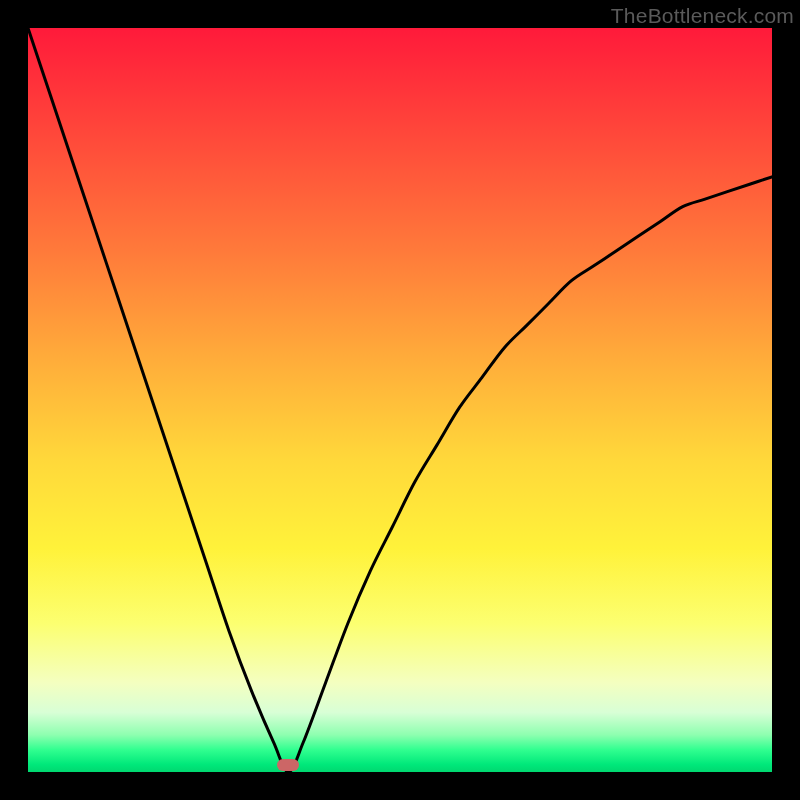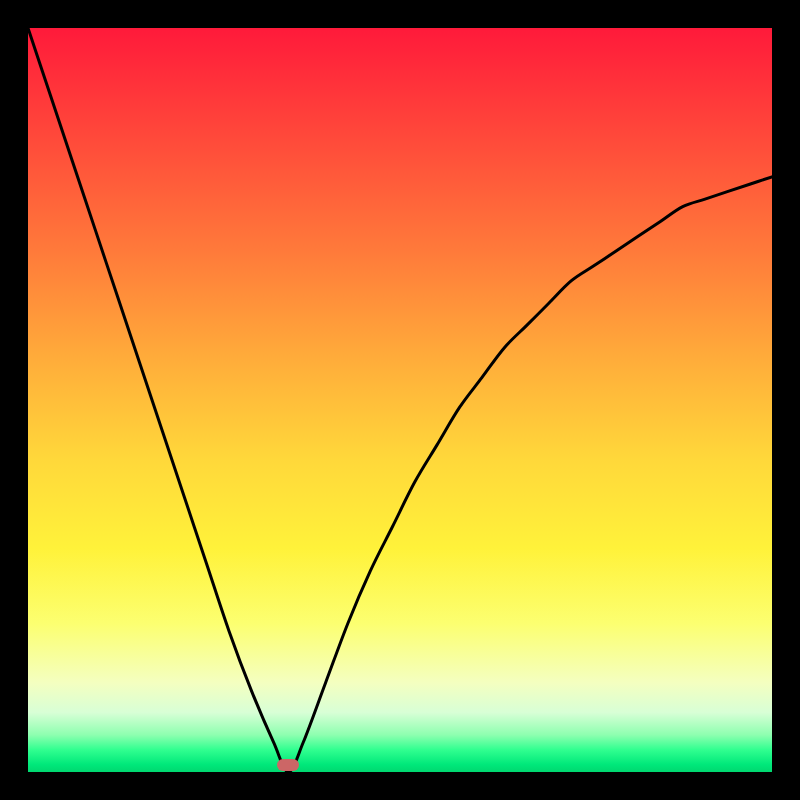--- a/index.html
+++ b/index.html
@@ -71,13 +71,14 @@
 </head>
 <body>
 
 <div class="frame">
   <div class="plot">
     <svg id="curve" viewBox="0 0 744 744" preserveAspectRatio="none">
         <path d="M 0 0 C 3.72 11.159999999999988 14.879999999999999 44.639999999999915 22.32 66.95999999999992 C 29.76 89.27999999999993 37.2 111.60000000000007 44.64 133.92000000000007 C 52.08 156.2400000000001 59.519999999999996 178.56 66.96 200.88 C 74.39999999999999 223.2 81.84 245.51999999999998 89.28 267.84 C 96.72 290.15999999999997 104.16 312.47999999999996 111.6 334.79999999999995 C 119.03999999999999 357.11999999999995 126.47999999999999 379.44 133.92 401.76 C 141.35999999999999 424.08 148.79999999999998 446.40000000000003 156.23999999999998 468.72 C 163.67999999999998 491.04 171.12 513.3599999999999 178.56 535.68 C 186 558 193.44000000000003 581.56 200.88000000000002 602.64 C 208.32000000000002 623.72 215.76 643.56 223.2 662.16 C 230.64 680.76 239.32000000000002 700.6 245.52 714.24 C 251.72 727.88 255.44 744 260.4 744 C 265.35999999999996 744 269.08 729.12 275.28 714.24 C 281.47999999999996 699.36 290.16 674.5600000000001 297.6 654.72 C 305.04 634.88 312.48 613.8000000000001 319.92 595.2 C 327.36 576.6 334.8 559.24 342.24 543.12 C 349.68 527 357.12 513.36 364.56 498.48 C 372 483.6 379.44 467.47999999999996 386.88 453.84 C 394.32 440.2 401.76000000000005 429.03999999999996 409.20000000000005 416.64 C 416.64000000000004 404.24 424.08 390.6 431.52 379.44 C 438.96 368.28 446.4 359.6 453.84 349.68 C 461.28 339.76 468.72 328.6 476.16 319.92 C 483.6 311.24 491.04 305.04 498.48 297.6 C 505.92 290.16 513.3599999999999 282.71999999999997 520.8 275.28 C 528.24 267.84 535.68 259.15999999999997 543.12 252.95999999999998 C 550.5600000000001 246.76 558 243.03999999999996 565.44 238.07999999999998 C 572.8800000000001 233.12 580.32 228.16000000000003 587.76 223.20000000000005 C 595.1999999999999 218.24000000000007 602.6399999999999 213.28000000000006 610.0799999999999 208.32000000000005 C 617.52 203.36000000000004 624.9599999999999 198.40000000000006 632.4 193.44000000000005 C 639.84 188.48000000000005 647.28 182.27999999999994 654.72 178.55999999999995 C 662.1600000000001 174.83999999999995 669.6000000000001 173.6 677.0400000000001 171.12 C 684.48 168.64000000000001 691.9200000000001 166.15999999999994 699.36 163.67999999999995 C 706.8 161.19999999999996 714.24 158.72 721.68 156.24 C 729.1199999999999 153.76000000000002 740.28 150.03999999999996 744 148.79999999999995" fill="none" stroke="#000000" stroke-width="3" stroke-linecap="round"></path>
       </svg>
     <div id="marker" class="marker" style="left: 260.4px; top: 736.56px; background: rgb(204, 102, 102);"></div>
   </div>
+  <div class="watermark">TheBottleneck.com</div>
 </div>
 
 </body></html>

